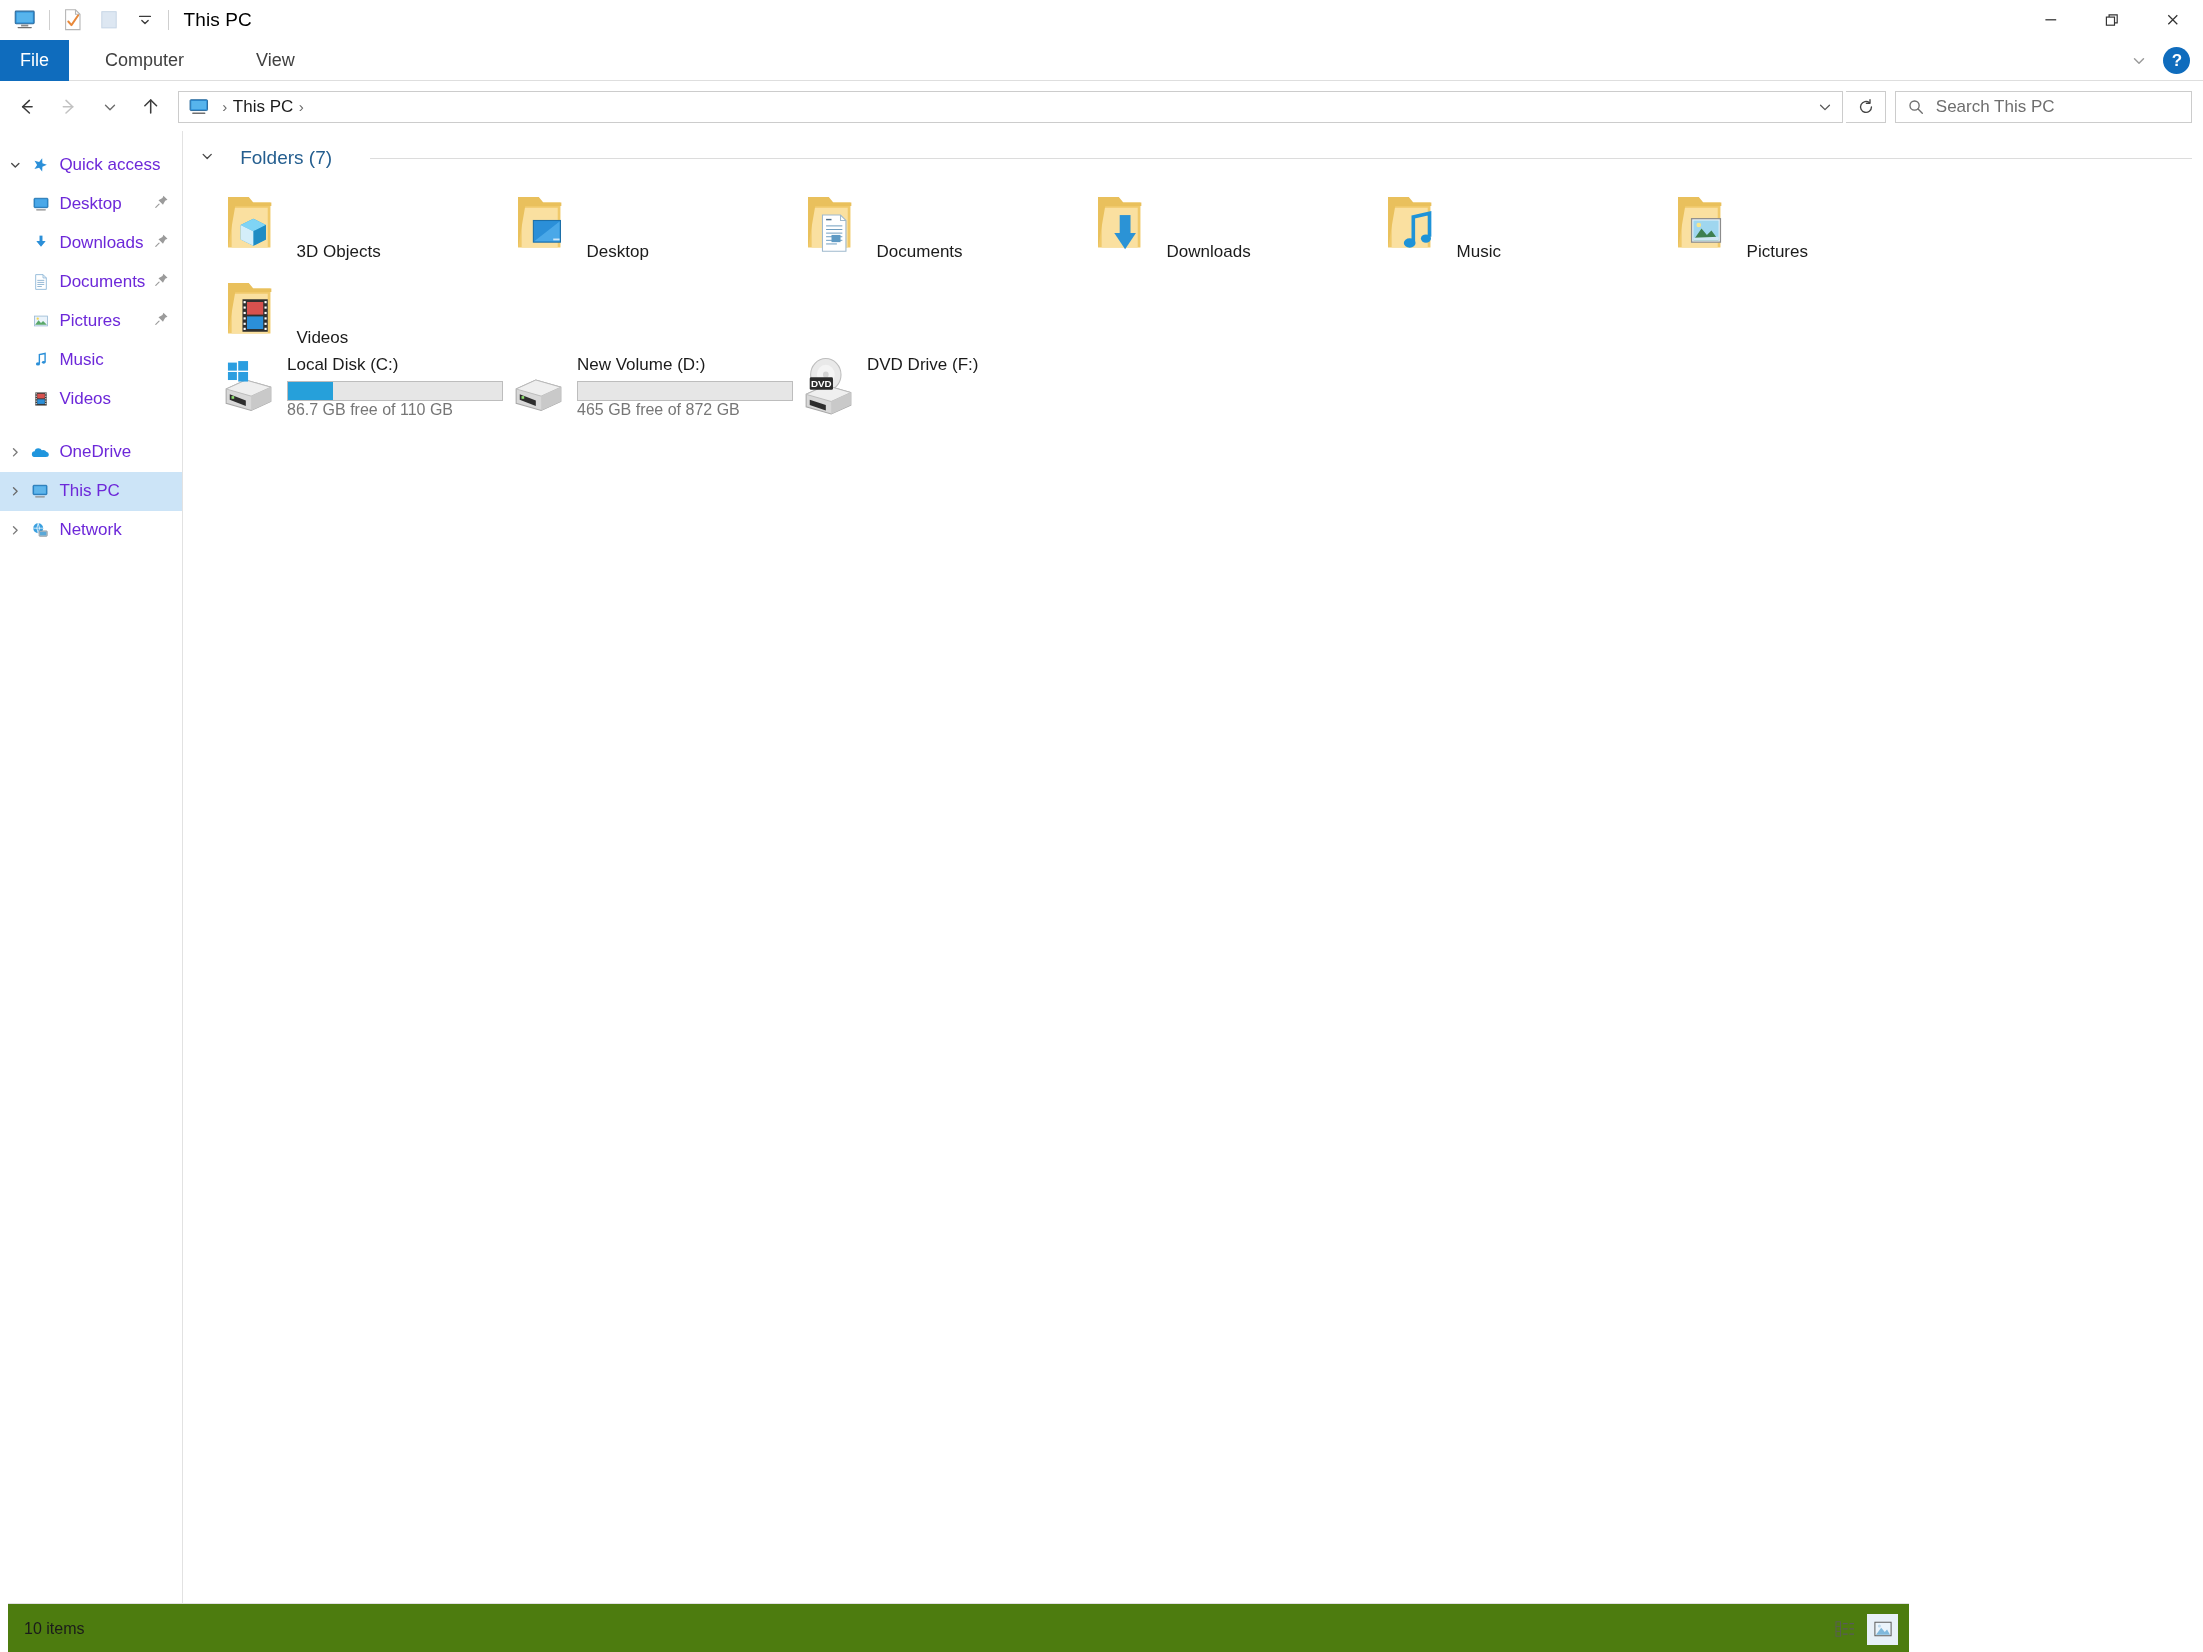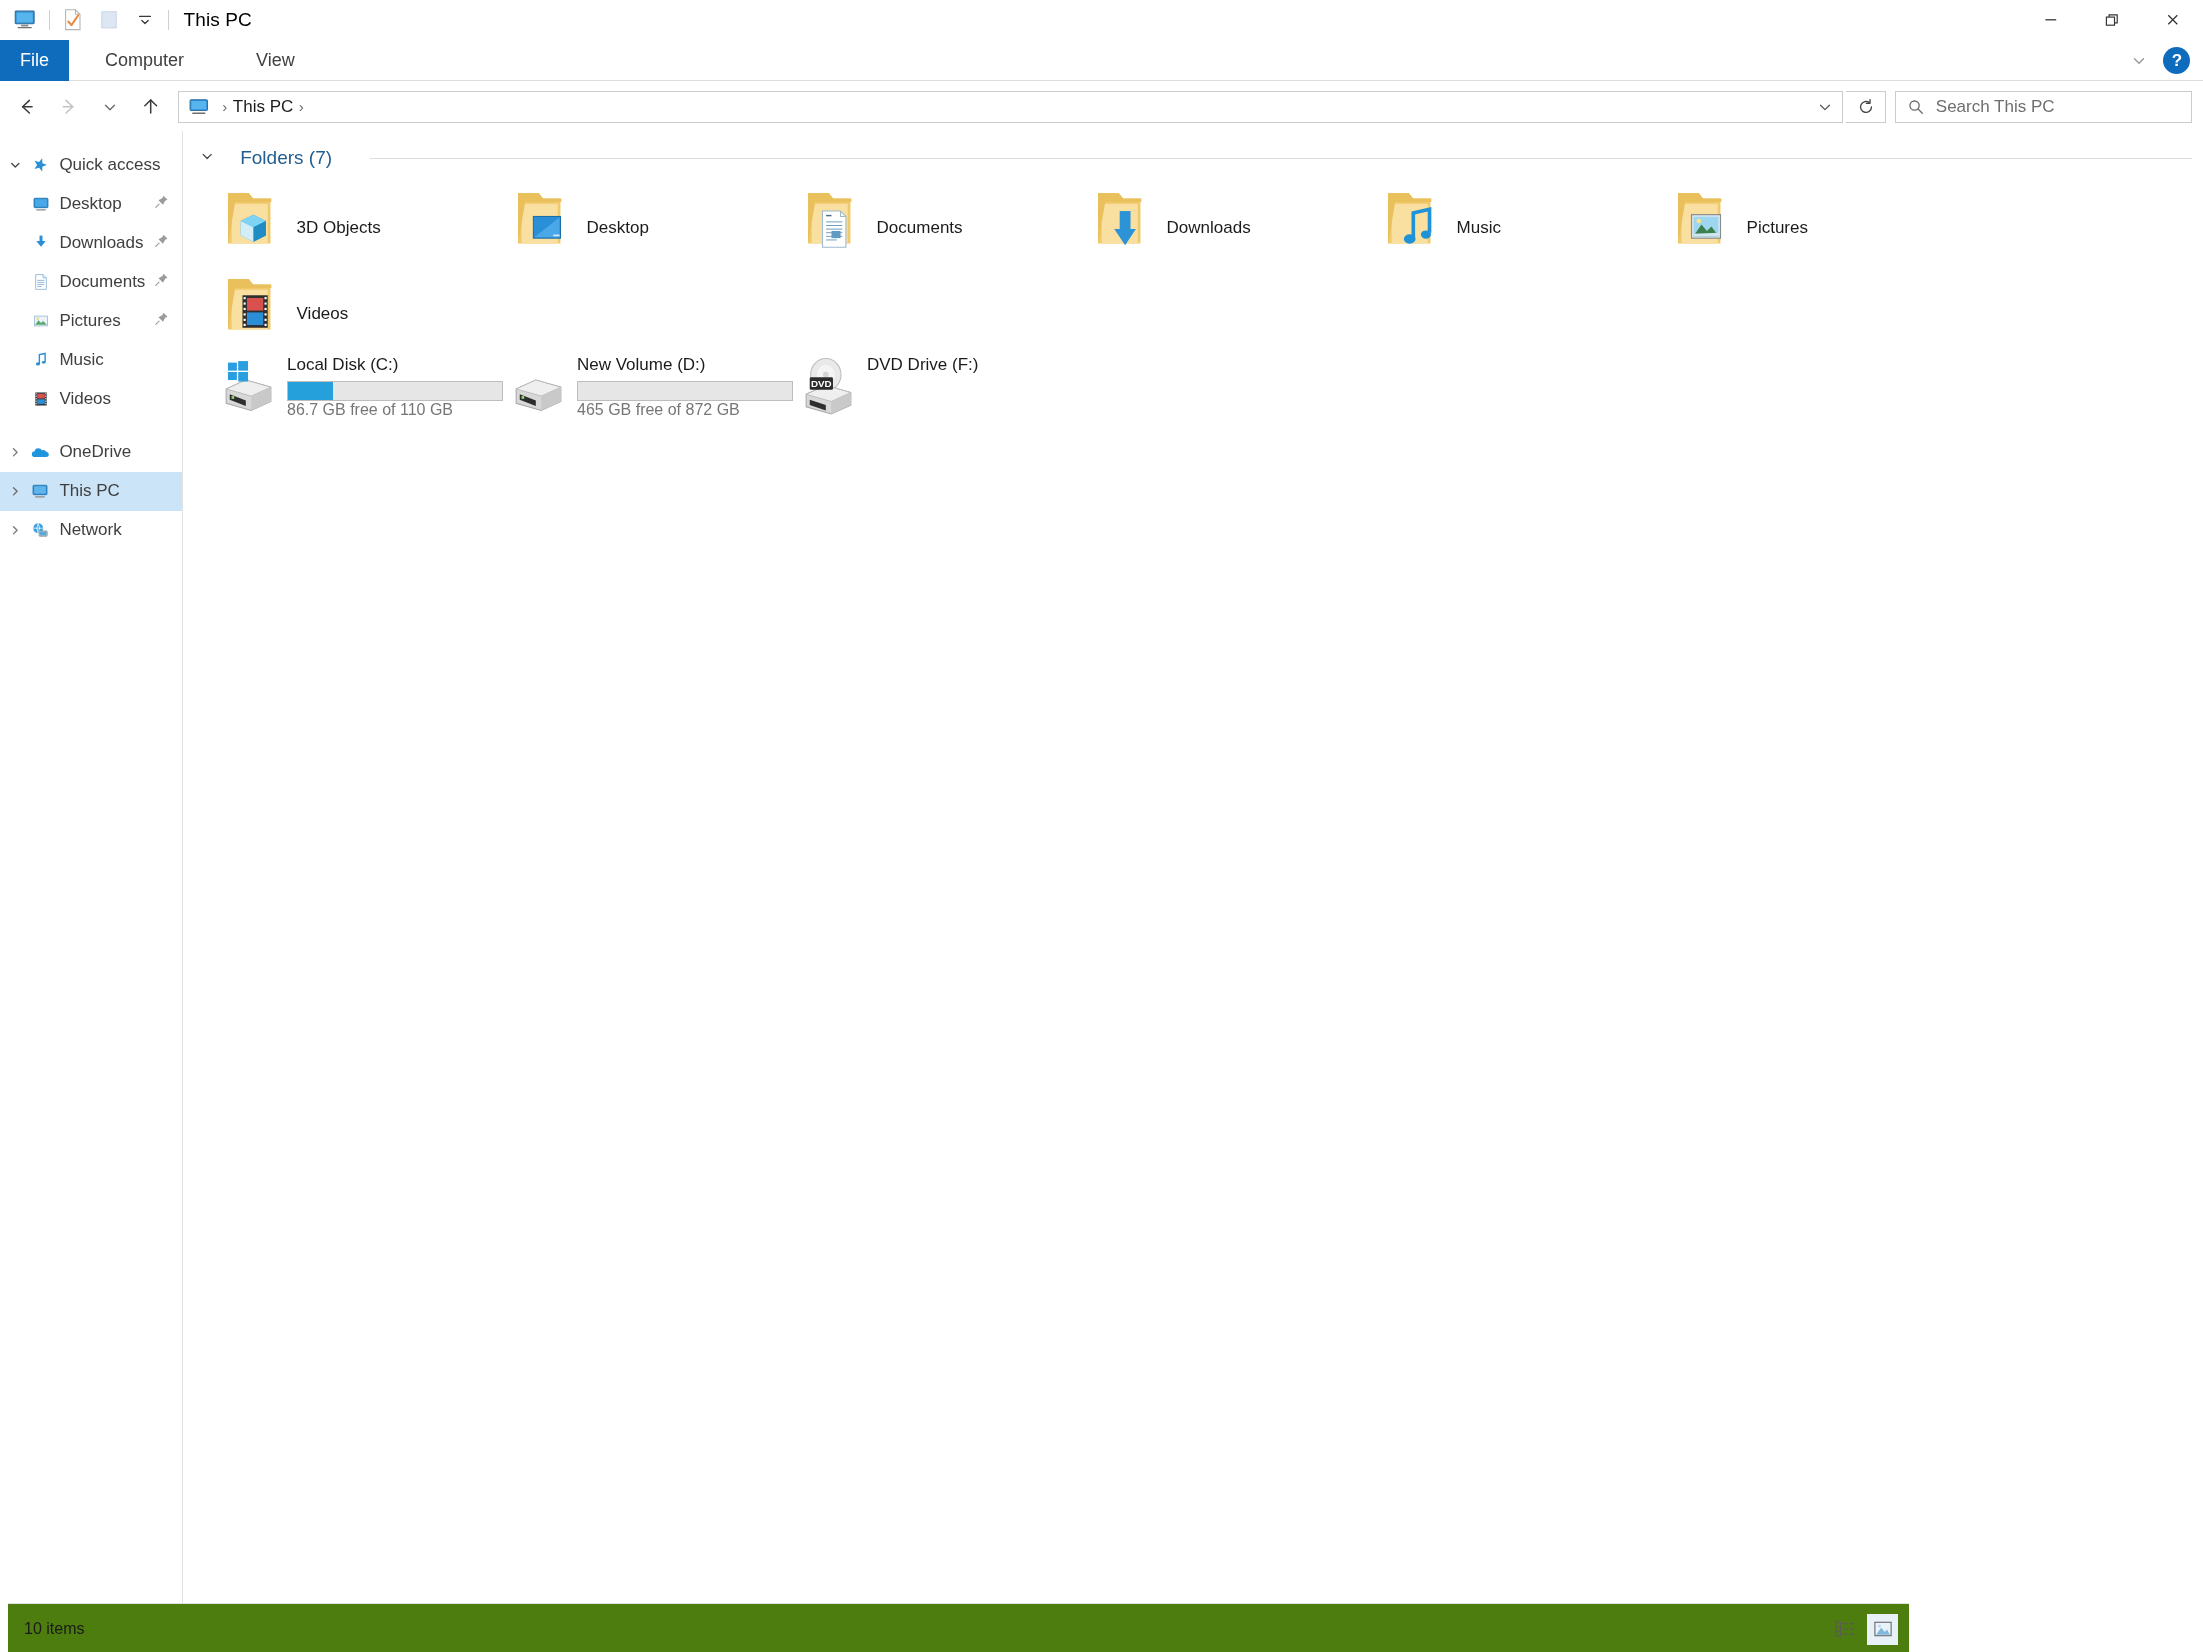--- a/index.html
+++ b/index.html
@@ -98,21 +98,21 @@
     display: flex;
   }
   .sidebar {
     width: 183px; height: 100%; background: #ffffff;
     border-right: 0.9px solid #e2e2e2;
     padding-top: 14.4px;
     overflow: hidden;
   }
   .nav-item {
     height: 39px; display: flex; align-items: center; position: relative;
-    font-size: 17px; color: #404040; padding-left: 3.6px;
+    font-size: 17px; color: #6d28d9; padding-left: 3.6px;
   }
   .nav-item.selected { background: #cce4f7; }
   .nav-chev {
     width: 23.4px; display: flex; align-items: center; justify-content: center;
     color: #5a5a5a; font-size: 13.5px;
   }
   .nav-icon { width: 27px; display: flex; align-items: center; justify-content: center; }
   .nav-label { padding-left: 5.4px; white-space: nowrap; }
   .nav-pin { position: absolute; right: 12.6px; top: 50%; transform: translateY(-50%); }
   .nav-indent { padding-left: 27px; }
@@ -130,21 +130,21 @@
   .group-chev { color: #4a4a4a; font-size: 14.4px; width: 16px; text-align: center; }
   .group-title { font-size: 19px; color: #245e8f; white-space: nowrap; }
   .group-rule { flex: 1; height: 0.9px; background: #dcdcdc; margin-left: 12.6px; margin-right: 10.8px; }
 
   .tile-grid {
     display: flex; flex-wrap: wrap;
     padding-left: 23.4px;
   }
   .tile {
     width: 290px; height: 86px;
-    display: flex; align-items: center; gap: 12.6px;
+    display: flex; align-items: flex-end; gap: 12.6px;
     padding-top: 3.6px;
   }
   .tile-icon { width: 65px; height: 74px; position: relative; flex: none; }
   .tile-label { font-size: 17px; color: #1b1b1b; padding-top: 14.4px; white-space: nowrap; }
 
   .drive-grid {
     display: flex; flex-wrap: wrap; padding-left: 23.4px;
   }
   .drive-tile {
     width: 290px; height: 86px; display: flex; align-items: flex-start; gap: 9px;

